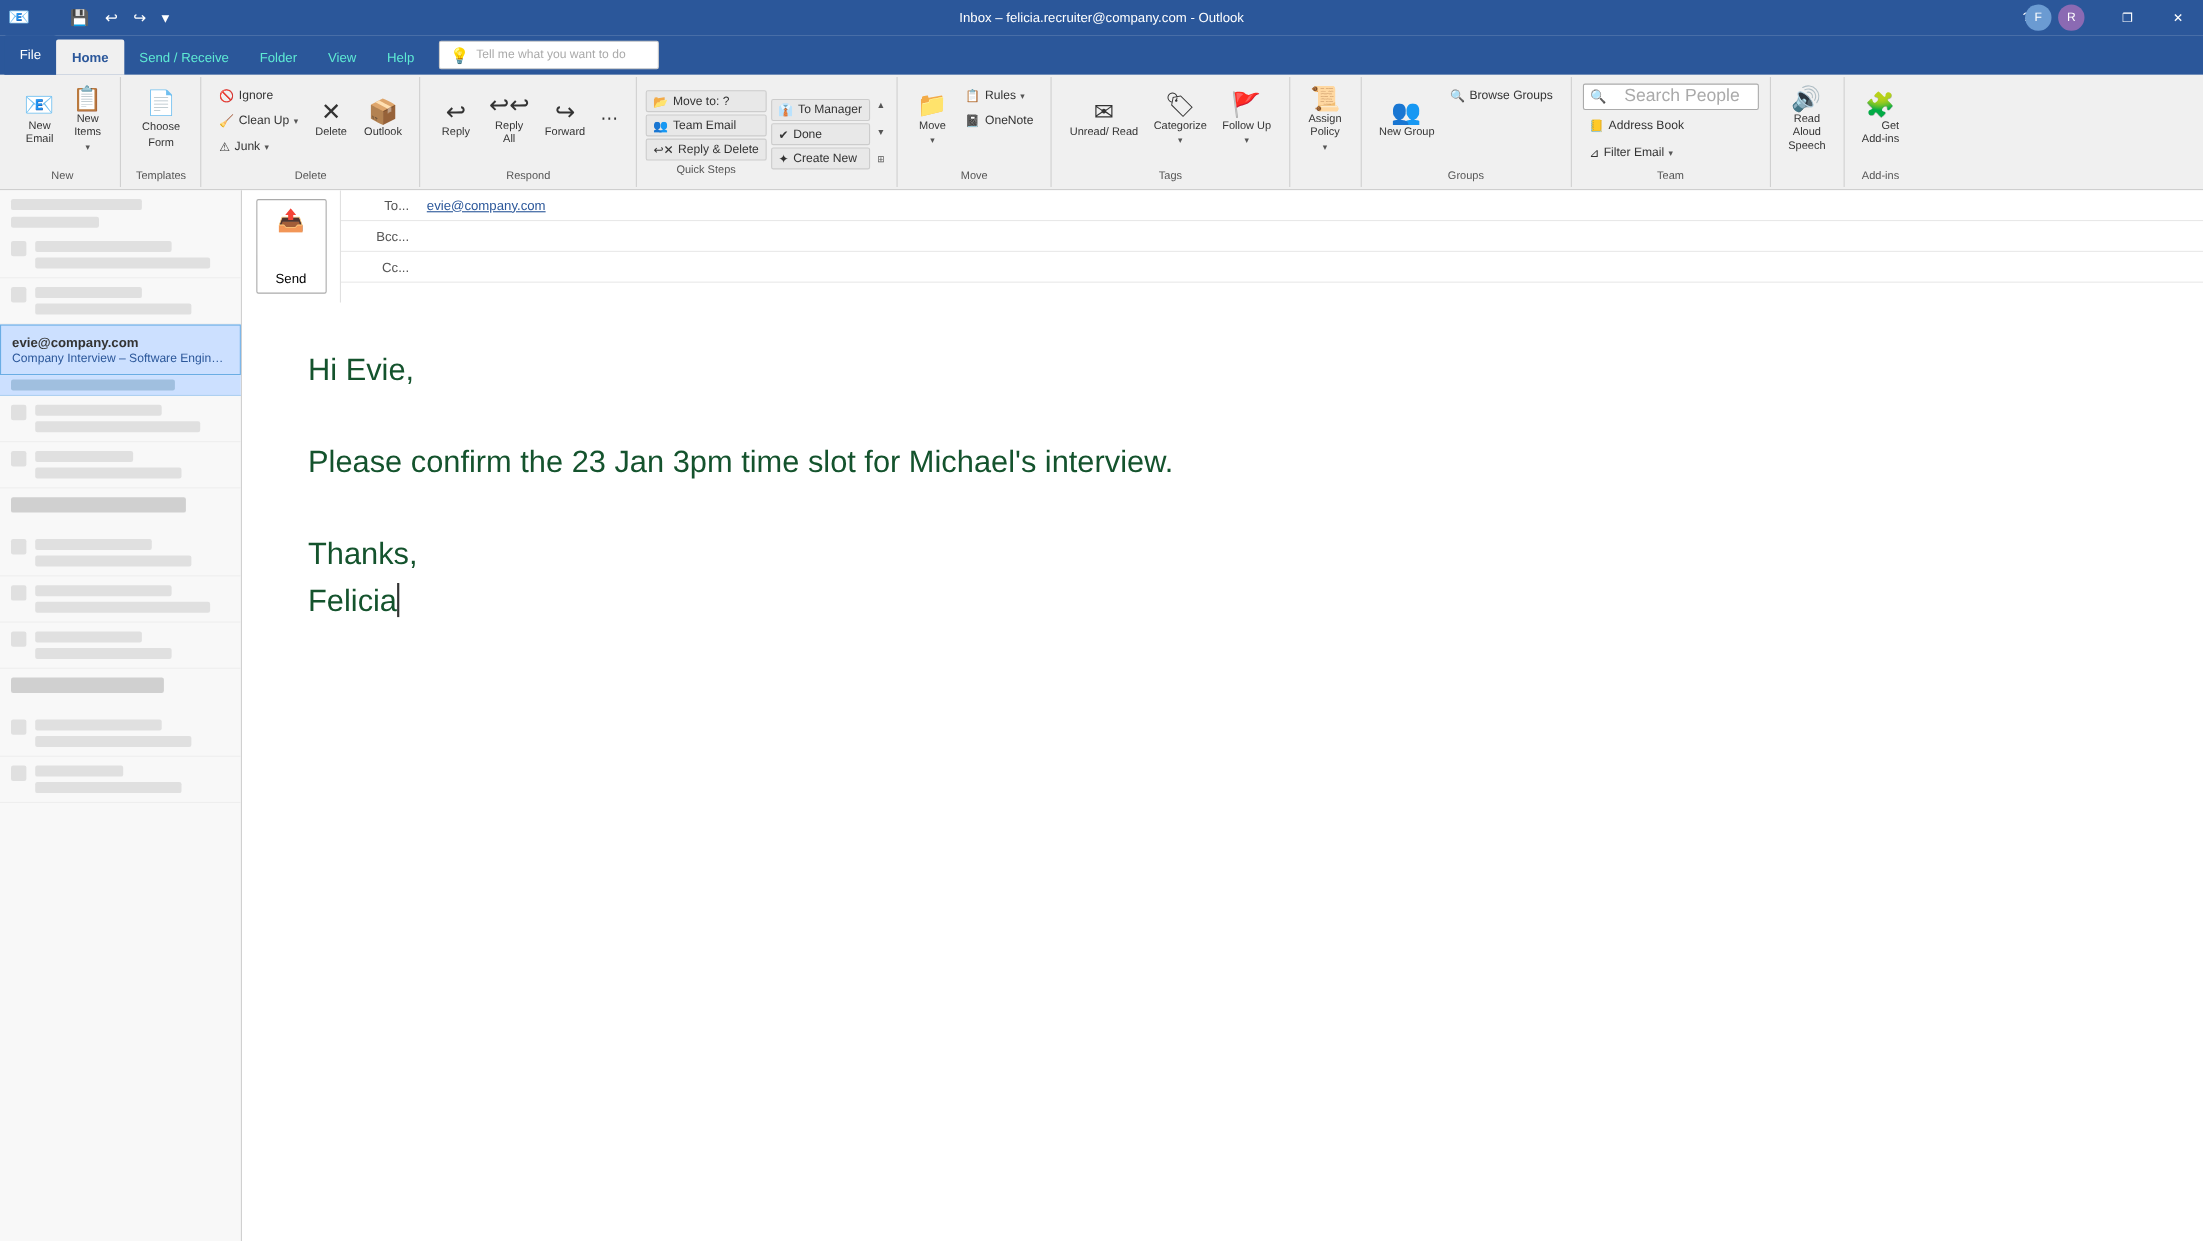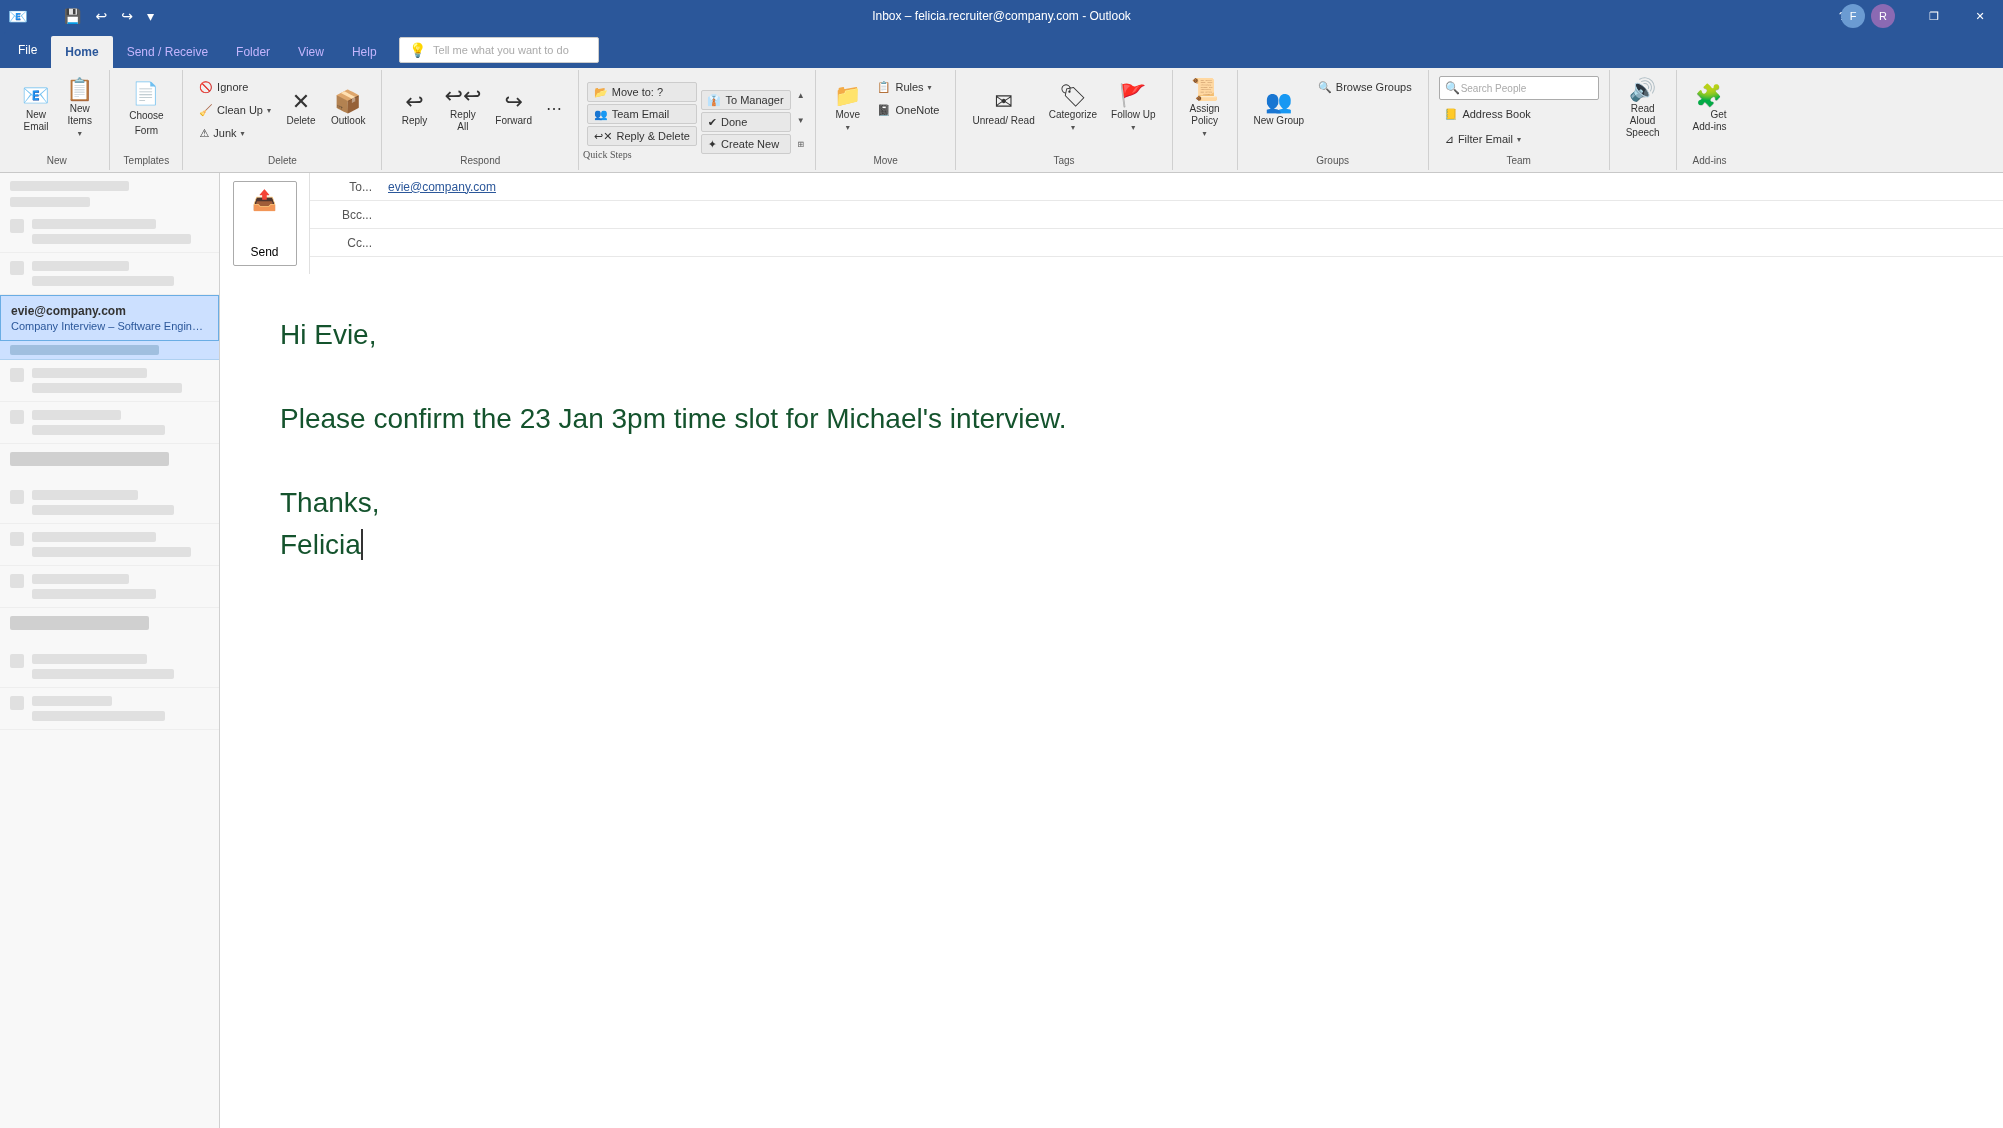--- a/index.html
+++ b/index.html
@@ -37,21 +37,21 @@
     
     .ribbon-tabs {
       background: #2b579a;
       display: flex;
       align-items: flex-end;
       padding: 0 4px;
       height: 36px;
     }
     .ribbon-tab {
       padding: 6px 14px;
-      color: #c4b5fd;
+      color: #5eead4;
       cursor: pointer;
       font-size: 12px;
       border-radius: 2px 2px 0 0;
       height: 32px;
       display: flex;
       align-items: center;
     }
     .ribbon-tab.active {
       background: #f0f0f0;
       color: #2b579a;
@@ -525,21 +525,21 @@
         </div>
         <div class="rbn-btn-small" style="background:#e8e8e8; border:1px solid #ccc; border-radius:2px; margin-bottom:2px; padding:2px 6px; height:20px;">
           <span>👥</span>
           <span>Team Email</span>
         </div>
         <div class="rbn-btn-small" style="background:#e8e8e8; border:1px solid #ccc; border-radius:2px; padding:2px 6px; height:20px;">
           <span>↩✕</span>
           <span>Reply &amp; Delete</span>
         </div>
       </div>
-      <div class="ribbon-group-label" style="text-align:left;font-family:Liberation Serif, serif;">Quick Steps</div>
+      <div class="ribbon-group-label" style="text-align:center;">Quick Steps</div>
     </div>
 
     <div style="display:flex; flex-direction:column; width:90px; padding: 4px 0 0;">
       <div class="rbn-btn-small" style="background:#e8e8e8; border:1px solid #ccc; border-radius:2px; margin-bottom:2px; padding:2px 6px; height:20px;">
         <span>👔</span>
         <span>To Manager</span>
       </div>
       <div class="rbn-btn-small" style="background:#e8e8e8; border:1px solid #ccc; border-radius:2px; margin-bottom:2px; padding:2px 6px; height:20px;">
         <span>✔</span>
         <span>Done</span>
@@ -621,21 +621,21 @@
         <span>Browse Groups</span>
       </div>
     </div>
     <div class="ribbon-group-label">Groups</div>
   </div>
 
   <div class="ribbon-group">
     <div class="ribbon-group-content" style="flex-direction:column; gap:3px;">
       <div class="search-box">
         <span style="color:#888; font-size:12px;">🔍</span>
-        <span style="color:#aaa; font-size:10px; margin-left:0;">Search People</span>
+        <span style="color:#aaa; font-size:16px; margin-left:16px;">Search People</span>
       </div>
       <div class="rbn-btn-small">
         <span>📒</span>
         <span>Address Book</span>
       </div>
       <div class="rbn-btn-small">
         <span>⊿</span>
         <span>Filter Email</span>
         <span class="dropdown-arrow">▾</span>
       </div>

